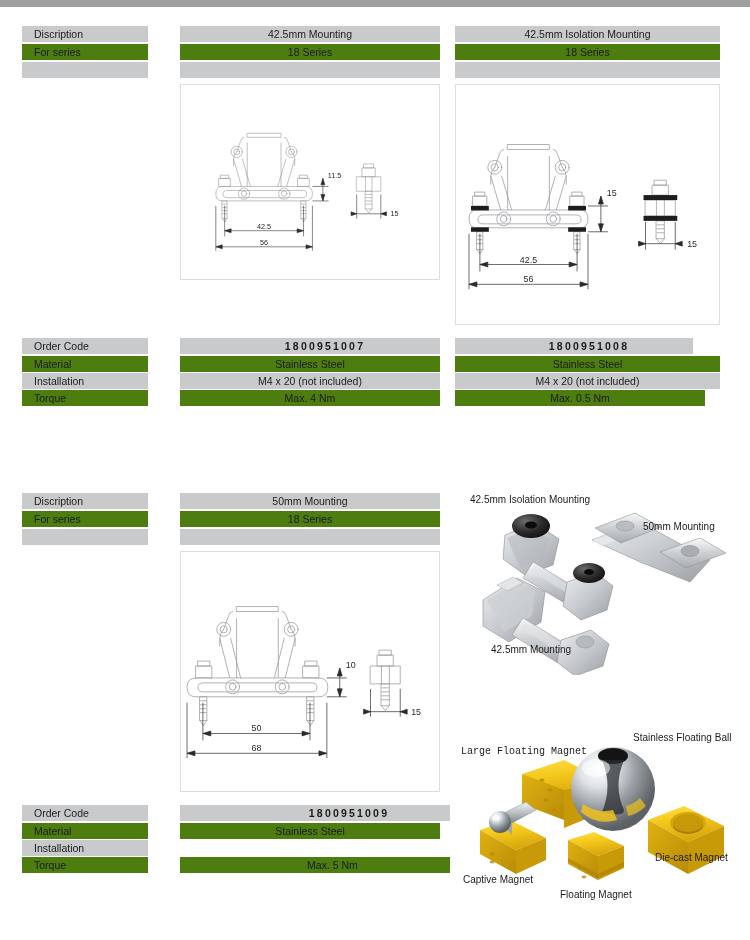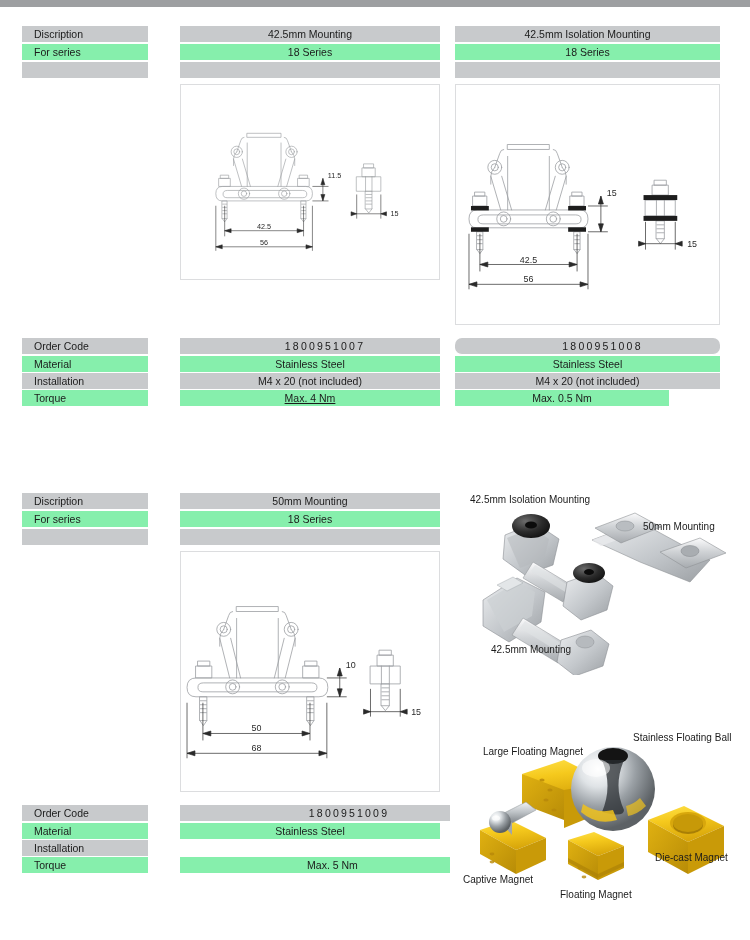--- a/index.html
+++ b/index.html
@@ -29,25 +29,25 @@
     height: 17px;
     line-height: 17px;
     font-size: 10.5px;
     color: #1b1b1b;
     background: #e6e7e8;
     border-bottom: 1px solid #ffffff;
     white-space: nowrap;
     overflow: hidden;
   }
   .row.dark { background: #c8cacc; }
-  .row.light { background: #86efac; }
+  .row.light { background: #4d7c0f; }
   .row.blank { background: #c8cacc; }
   .row.label { padding-left: 12px; text-align: left; }
   .row.value { text-align: center; }
-  .row.code { letter-spacing: 2.2px; font-weight: 400; padding-left: 30px; }
+  .row.code { letter-spacing: 2.2px; font-weight: 700; padding-left: 30px; }
 
   
   .panel {
     position: absolute;
     background: #ffffff;
     border: 1px solid #dcdddf;
   }
   .panel svg { display: block; width: 100%; height: 100%; }
 
   
@@ -264,26 +264,26 @@
   </div>
 
   <div class="row label dark" style="left:22px; top:338px; width:126px;">Order Code</div>
   <div class="row label light" style="left:22px; top:356px; width:126px;">Material</div>
   <div class="row label dark" style="left:22px; top:373px; width:126px;">Installation</div>
   <div class="row label light" style="left:22px; top:390px; width:126px;">Torque</div>
 
   <div class="row value dark code" style="left:180px; top:338px; width:260px;">1800951007</div>
   <div class="row value light" style="left:180px; top:356px; width:260px;">Stainless Steel</div>
   <div class="row value dark" style="left:180px; top:373px; width:260px;">M4 x 20 (not included)</div>
-  <div class="row value light" style="left:180px; top:390px; width:260px;text-decoration:underline;">Max. 4 Nm</div>
-
-  <div class="row value dark code" style="left:455px; top:338px; width:265px;border-radius:7px;">1800951008</div>
+  <div class="row value light" style="left:180px; top:390px; width:260px;">Max. 4 Nm</div>
+
+  <div class="row value dark code" style="left:455px; top:338px; width:238px;">1800951008</div>
   <div class="row value light" style="left:455px; top:356px; width:265px;">Stainless Steel</div>
   <div class="row value dark" style="left:455px; top:373px; width:265px;">M4 x 20 (not included)</div>
-  <div class="row value light" style="left:455px; top:390px; width:214px;">Max. 0.5 Nm</div>
+  <div class="row value light" style="left:455px; top:390px; width:250px;">Max. 0.5 Nm</div>
 
   <div class="row label dark" style="left:22px; top:493px; width:126px;">Discription</div>
   <div class="row label light" style="left:22px; top:511px; width:126px;">For series</div>
   <div class="row blank" style="left:22px; top:529px; width:126px;"></div>
 
   <div class="row value dark" style="left:180px; top:493px; width:260px;">50mm Mounting</div>
   <div class="row value light" style="left:180px; top:511px; width:260px;">18 Series</div>
   <div class="row blank" style="left:180px; top:529px; width:260px;"></div>
 
   <div class="panel" style="left:180px; top:551px; width:260px; height:241px;">
@@ -511,18 +511,18 @@
         <path d="M198 98 l40 22 l0 32 l-40 -22 z" fill="url(#ylwd)"></path>
         <path d="M238 120 l36 -16 l0 30 l-36 18 z" fill="#c99a08"></path>
         <ellipse cx="238" cy="101" rx="18" ry="11" fill="#d8a70c"></ellipse>
         <ellipse cx="238" cy="103" rx="15" ry="9" fill="#a87f06"></ellipse>
         <ellipse cx="238" cy="101" rx="15" ry="9" fill="#c79908"></ellipse>
       </g>
     </svg>
   </div>
 
   <span class="plabel" style="left:633px; top:732px;">Stainless Floating Ball</span>
-  <span class="plabel" style="left:483px; top:746px;">Large Floating Magnet</span>
+  <span class="plabel" style="left:461px; top:746px;font-family:Liberation Mono, monospace;">Large Floating Magnet</span>
   <span class="plabel" style="left:463px; top:874px;">Captive Magnet</span>
   <span class="plabel" style="left:560px; top:889px;">Floating Magnet</span>
   <span class="plabel" style="left:655px; top:852px;">Die-cast Magnet</span>
 
 </div>
 
 </body></html>

